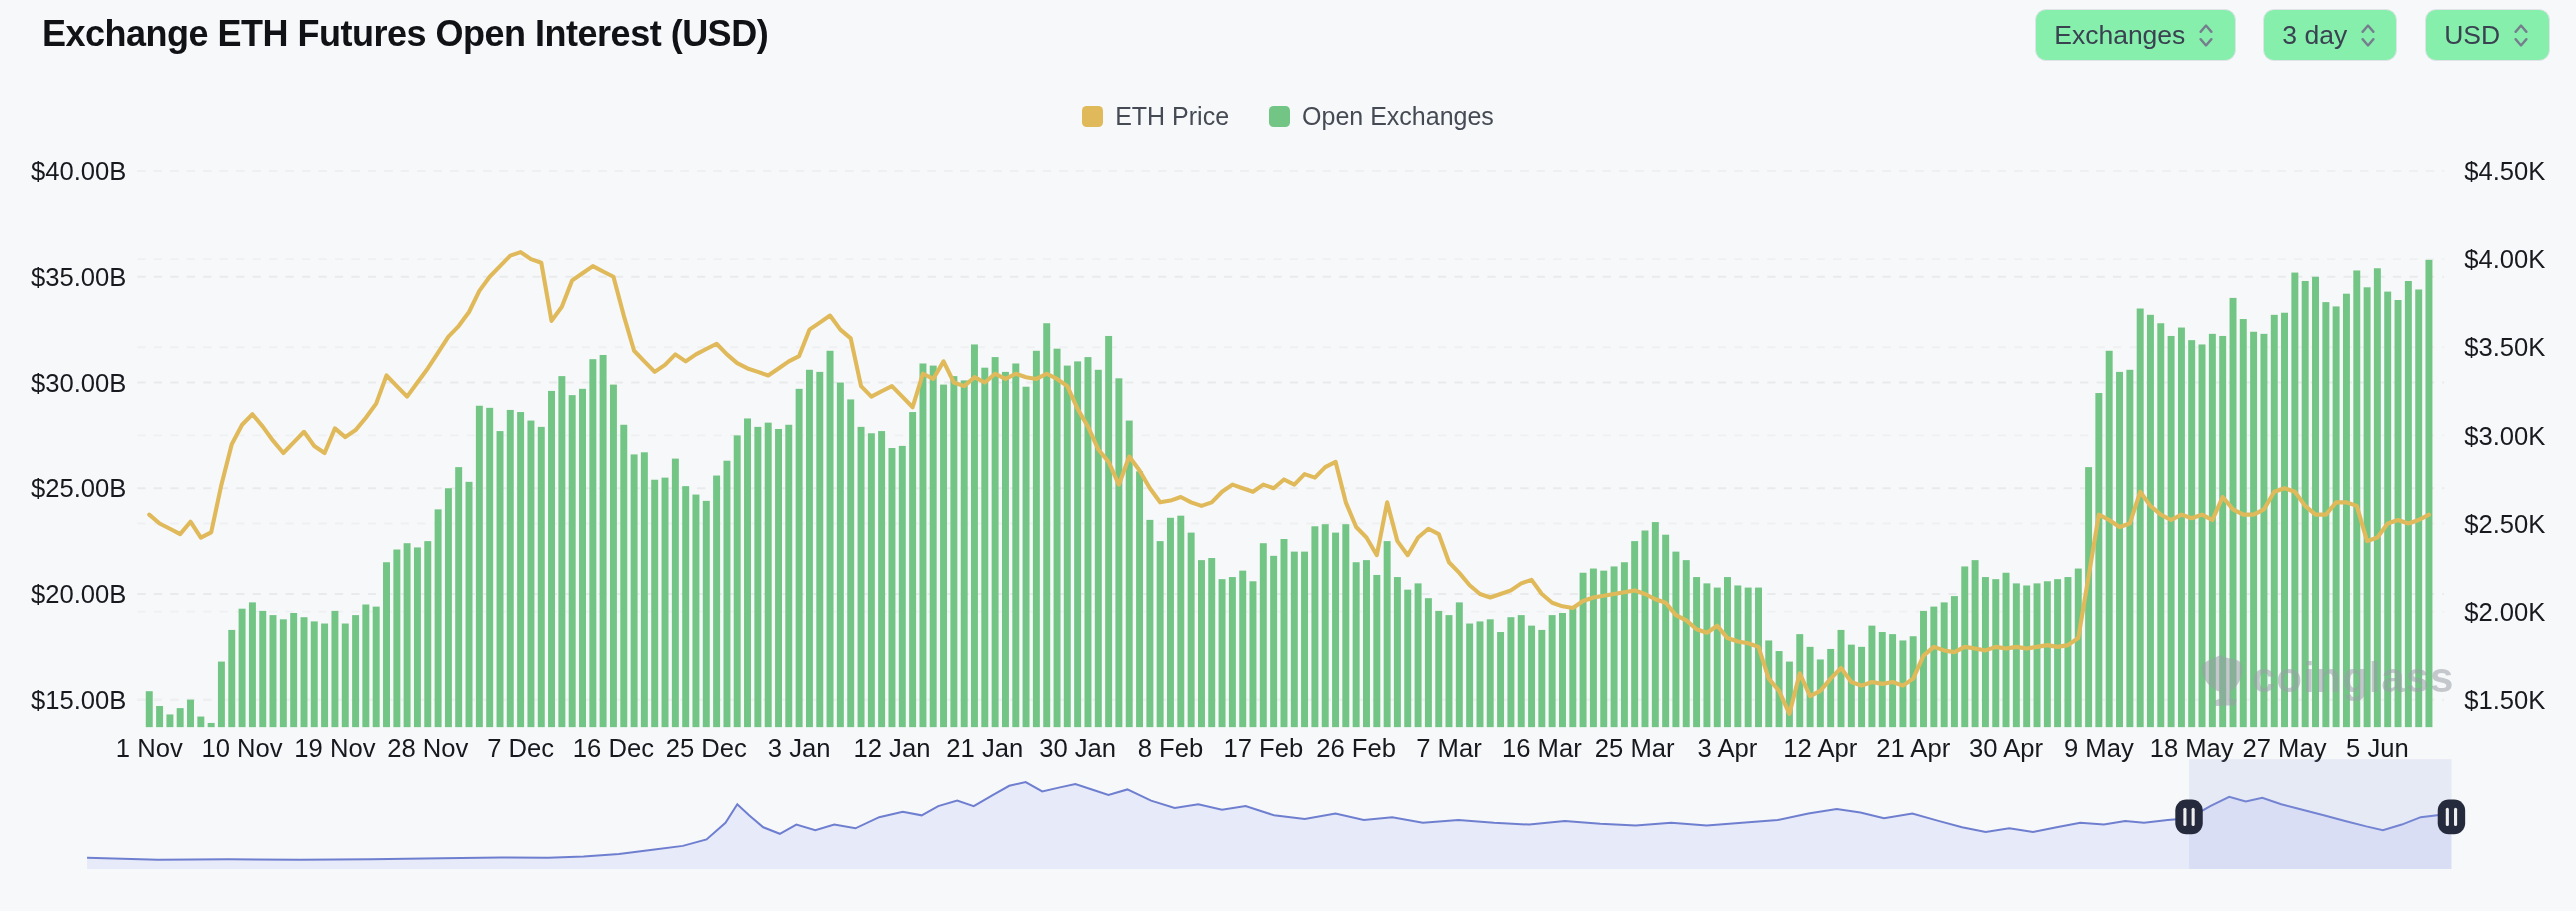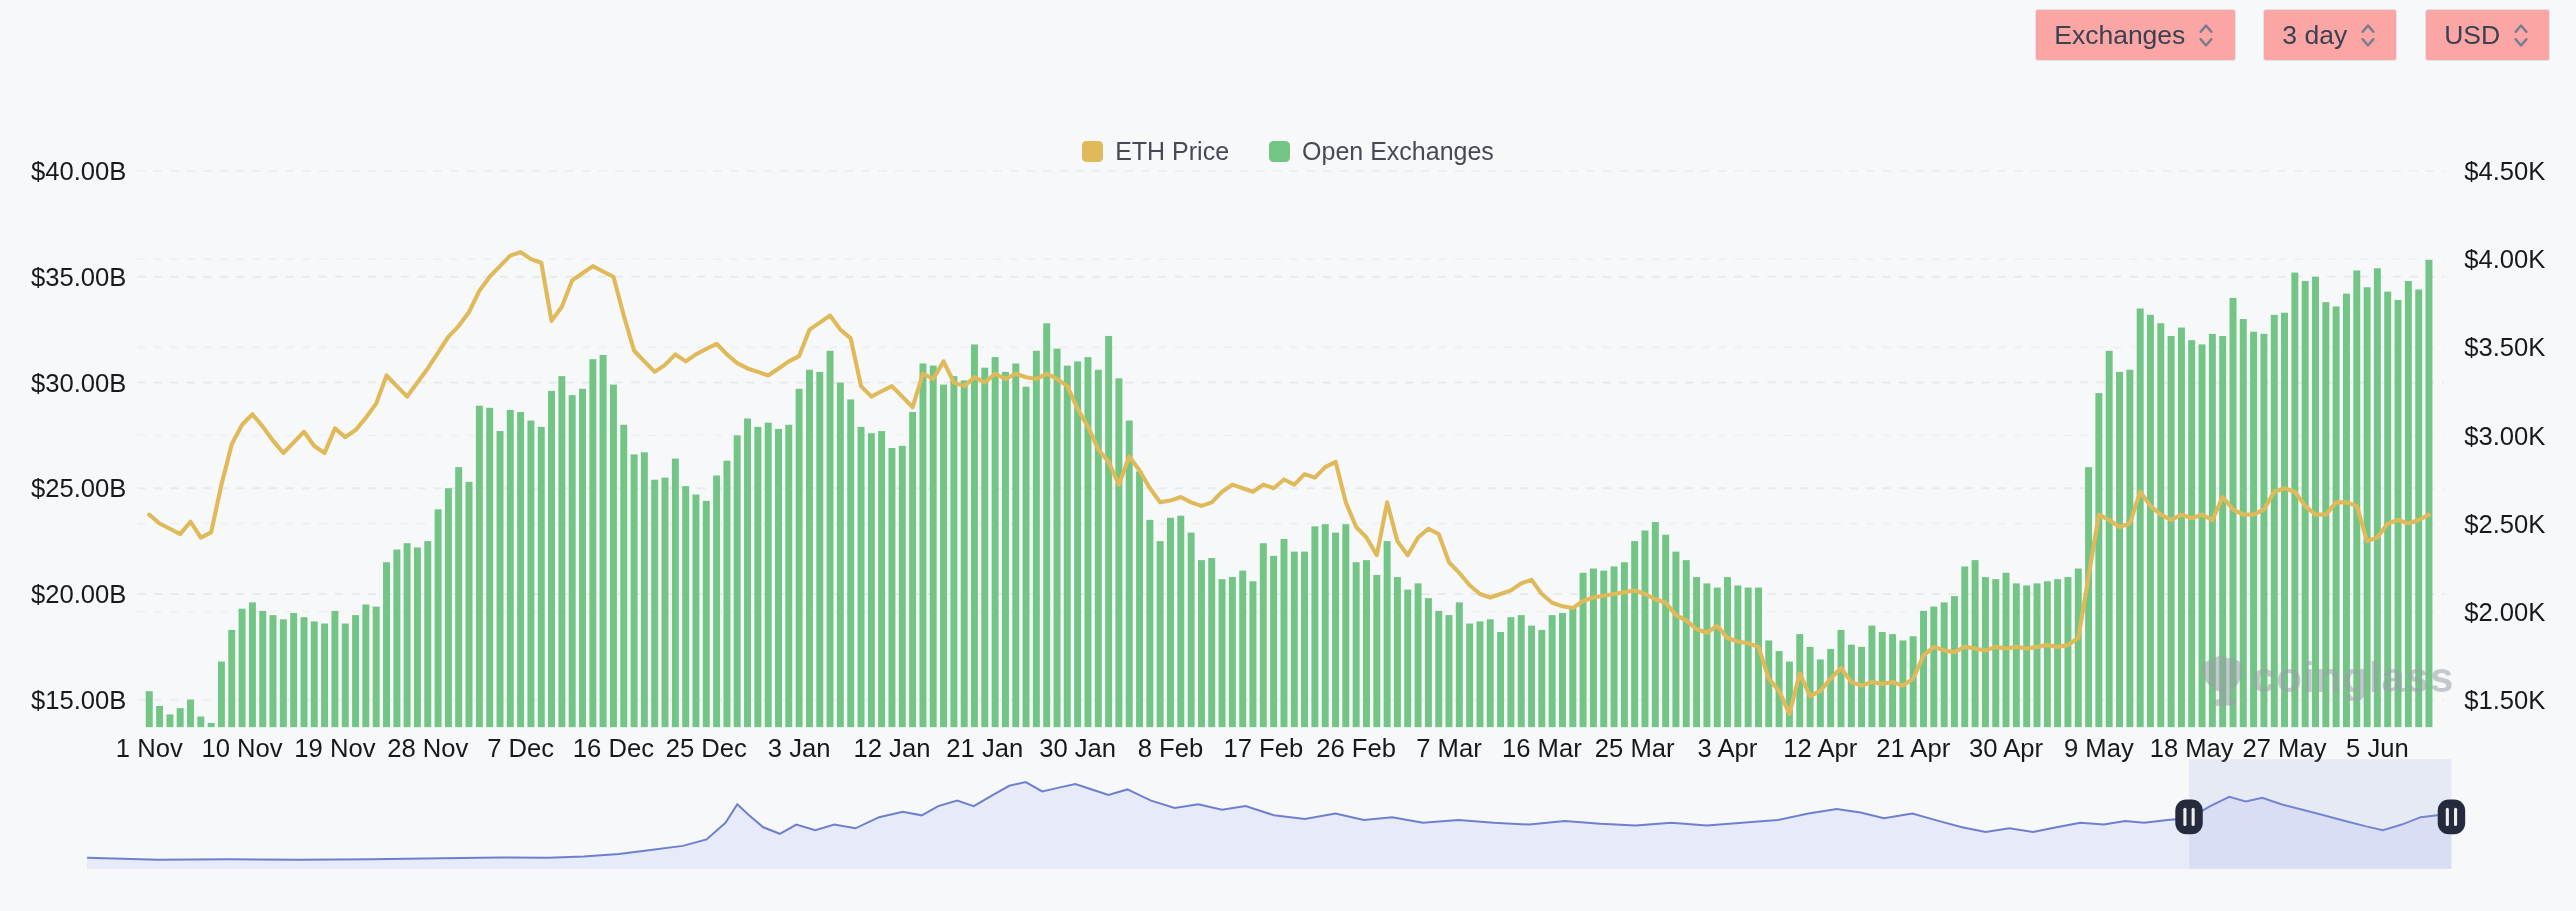--- a/index.html
+++ b/index.html
@@ -13,41 +13,41 @@
   #page-title{
     position:absolute;left:42px;top:12.8px;margin:0;
     font-size:36px;font-weight:700;color:#101216;letter-spacing:-0.5px;
   }
   #controls{
     position:absolute;right:25.6px;top:9.1px;display:flex;gap:27.4px;
   }
   .ctrl-btn{
     display:inline-flex;align-items:center;gap:11px;
     height:52px;padding:0 18.3px;
-    background:#fca5a5;border:1.8px solid #e1e3e9;border-radius:3px;
+    background:#86efac;border:1.8px solid #e1e3e9;border-radius:11px;
     font-size:26.5px;font-weight:500;color:#3a4150;cursor:pointer;
     box-sizing:border-box;
   }
   .chev{display:inline-block;line-height:0;}
   #legend{
     position:absolute;left:0;top:102px;width:100%;
     display:flex;justify-content:center;align-items:center;gap:40px;
     pointer-events:none;
-    margin-top:35px;
   }
   .legend-item{display:flex;align-items:center;gap:12px;pointer-events:auto;cursor:pointer;}
   .legend-swatch{width:21px;height:21px;border-radius:4.6px;}
   .legend-label{font-size:25px;color:#454a54;}
   #chart-svg{position:absolute;left:0;top:0;}
 </style>
 </head>
 <body>
 
 <div id="app">
 
+  <h1 id="page-title">Exchange ETH Futures Open Interest (USD)</h1>
 
   <div id="controls">
     <button class="ctrl-btn">
       <span>Exchanges</span>
       <span class="chev">
         <svg width="20" height="29" viewBox="0 0 22 32">
             <polyline points="5,12 11,5 17,12" fill="none" stroke="#767e8e" stroke-width="2.6" stroke-linecap="round" stroke-linejoin="round"></polyline>
             <polyline points="5,20 11,27 17,20" fill="none" stroke="#767e8e" stroke-width="2.6" stroke-linecap="round" stroke-linejoin="round"></polyline>
           </svg>
       </span>

